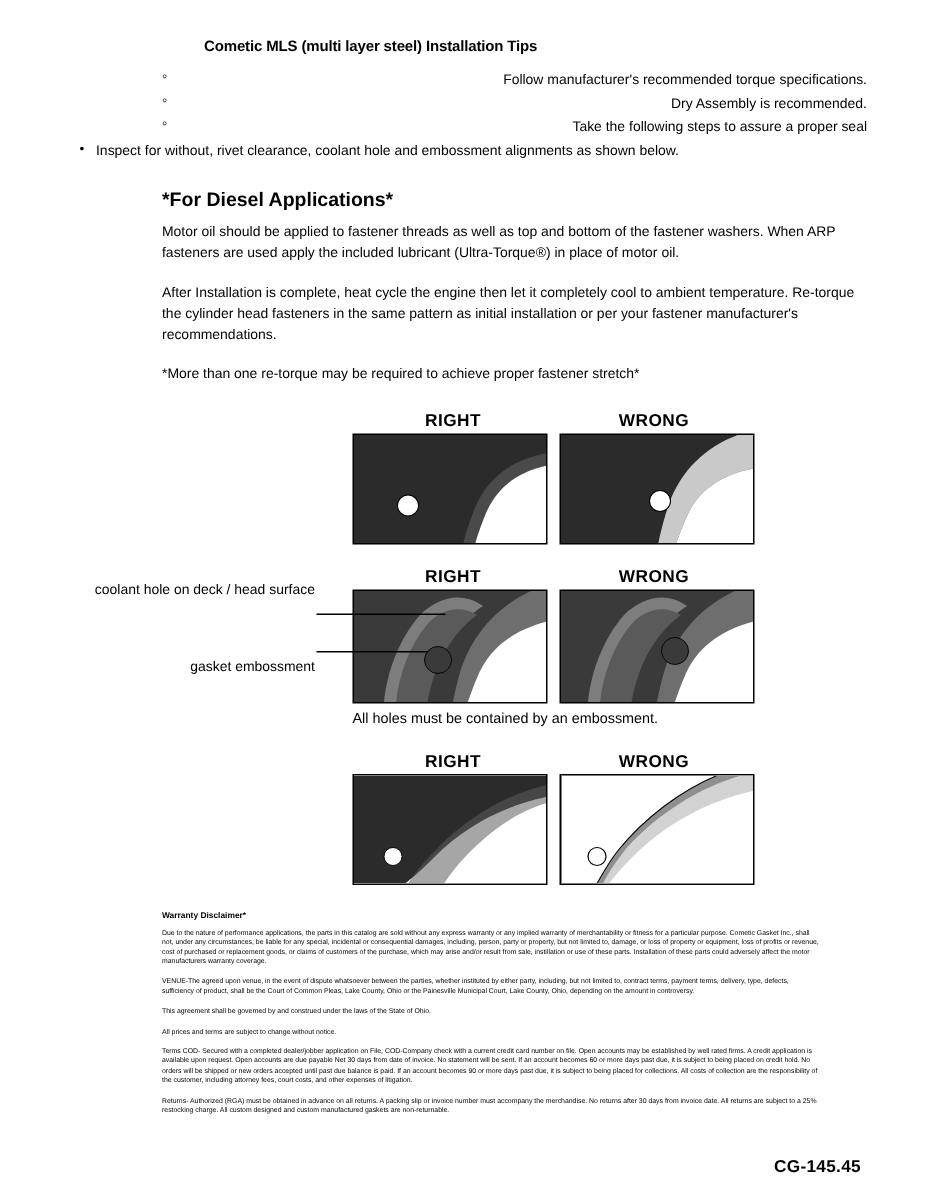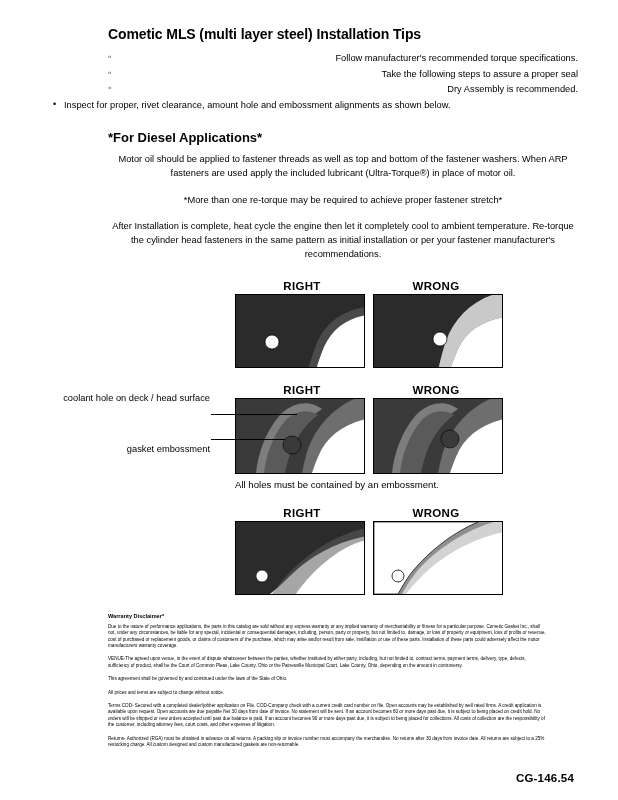--- a/index.html
+++ b/index.html
@@ -17,23 +17,23 @@
   .page {
     position: relative;
     width: 618px;
     height: 800px;
     box-sizing: border-box;
     padding: 26px 40px 10px 40px;
   }
 
   
   h1.title {
-    font-size: 14px;
-    font-weight: bold;
-    margin: 0 0 9px 68px;
+    font-size: 10px;
+    font-weight: bold;
+    margin: 0 0 9px 96px;
     letter-spacing: -0.1px;
   }
   h2.subtitle {
     font-size: 13px;
     font-weight: bold;
     margin: 18px 0 7px 68px;
   }
   ul.bullets {
     list-style: none;
     margin: 0 0 0 68px;
@@ -70,21 +70,20 @@
     content: "\2022";
     position: absolute;
     left: 2px;
     top: -1px;
     font-size: 9px;
   }
   p.para {
     font-size: 9.3px;
     line-height: 14.3px;
     margin: 0 0 0 68px;
-    text-align: center;
   }
   p.para.gap {
     margin-top: 12px;
   }
 
   
   .figures {
     margin-top: 18px;
     position: relative;
   }
@@ -166,31 +165,31 @@
 </style>
 </head>
 <body>
 
 <div class="page">
 
   <h1 class="title">Cometic MLS (multi layer steel) Installation Tips</h1>
 
   <ul class="bullets">
     <li>Follow manufacturer's recommended torque specifications.</li>
+    <li>Dry Assembly is recommended.</li>
     <li>Take the following steps to assure a proper seal</li>
-    <li>Dry Assembly is recommended.</li>
   </ul>
   <ul class="subbullets">
-    <li>Inspect for proper, rivet clearance, amount hole and embossment alignments as shown below.</li>
+    <li>Inspect for without, rivet clearance, coolant hole and embossment alignments as shown below.</li>
   </ul>
 
   <h2 class="subtitle">*For Diesel Applications*</h2>
   <p class="para">Motor oil should be applied to fastener threads as well as top and bottom of the fastener washers. When ARP fasteners are used apply the included lubricant (Ultra-Torque®) in place of motor oil.</p>
+  <p class="para gap">After Installation is complete, heat cycle the engine then let it completely cool to ambient temperature. Re-torque the cylinder head fasteners in the same pattern as initial installation or per your fastener manufacturer's recommendations.</p>
   <p class="para gap">*More than one re-torque may be required to achieve proper fastener stretch*</p>
-  <p class="para gap">After Installation is complete, heat cycle the engine then let it completely cool to ambient temperature. Re-torque the cylinder head fasteners in the same pattern as initial installation or per your fastener manufacturer's recommendations.</p>
 
   <div class="figures">
 
     <div class="fig-group">
       <div class="fig-labels">
         <div class="lab">RIGHT</div>
         <div class="lab">WRONG</div>
       </div>
       <div class="fig-row">
         <div class="panel">
@@ -289,15 +288,15 @@
     <h3>Warranty Disclaimer*</h3>
     <p>Due to the nature of performance applications, the parts in this catalog are sold without any express warranty or any implied warranty of merchantability or fitness for a particular purpose.  Cometic Gasket Inc., shall not, under any circumstances, be liable for any special, incidental or consequential damages, including, person, party or property, but not limited to, damage, or loss of property or equipment, loss of profits or revenue, cost of purchased or replacement goods, or claims of customers of the purchase, which may arise and/or result from sale, instillation or use of these parts.  Installation of these parts could adversely affect the motor manufacturers warranty coverage.</p>
     <p>VENUE-The agreed upon venue, in the event of dispute whatsoever between the parties, whether instituted by either party, including, but not limited to, contract terms, payment terms, delivery, type, defects, sufficiency of product, shall be the Court of Common Pleas, Lake County, Ohio or the Painesville Municipal Court, Lake County, Ohio, depending on the amount in controversy.</p>
     <p>This agreement shall be governed by and construed under the laws of the State of Ohio.</p>
     <p>All prices and terms are subject to change without notice.</p>
     <p>Terms COD- Secured with a completed dealer/jobber application on File, COD-Company check with a current credit card number on file.  Open accounts may be established by well rated firms.  A credit application is available upon request.  Open accounts are due payable Net 30 days from date of invoice.  No statement will be sent.  If an account becomes 60 or more days past due, it is subject to being placed on credit hold.  No orders will be shipped or new orders accepted until past due balance is paid.  If an account becomes 90 or more days past due, it is subject to being placed for collections.  All costs of collection are the responsibility of the customer, including attorney fees, court costs, and other expenses of litigation.</p>
     <p>Returns- Authorized (RGA) must be obtained in advance on all returns.  A packing slip or invoice number must accompany the merchandise.  No returns after 30 days from invoice date.  All returns are subject to a 25% restocking charge.  All custom designed and custom manufactured gaskets are non-returnable.</p>
 
   </div>
 
-  <div class="docnum">CG-146.54</div>
+  <div class="docnum">CG-145.45</div>
 
 </div>
 
 </body></html>

